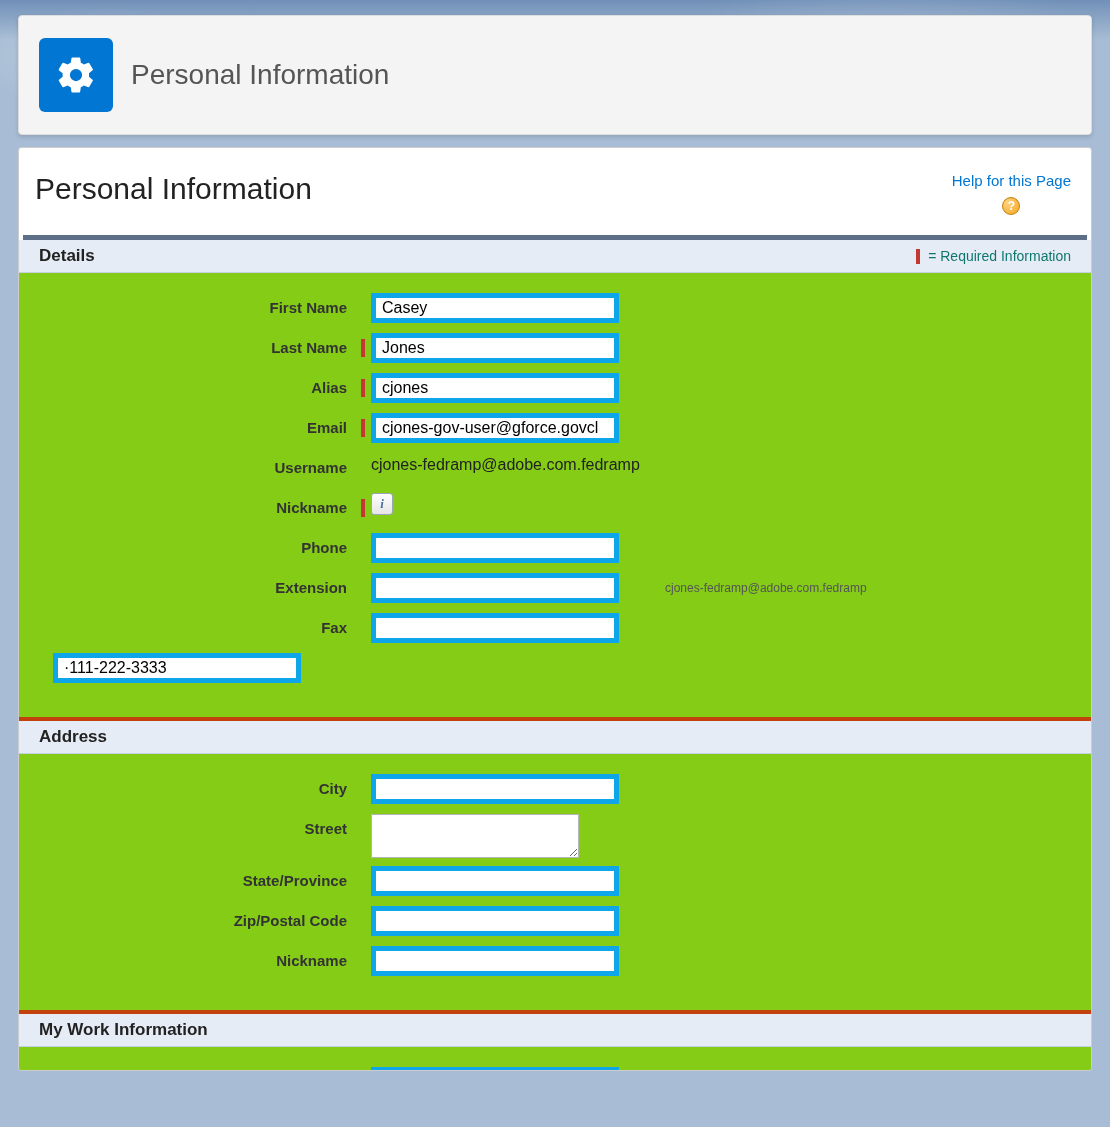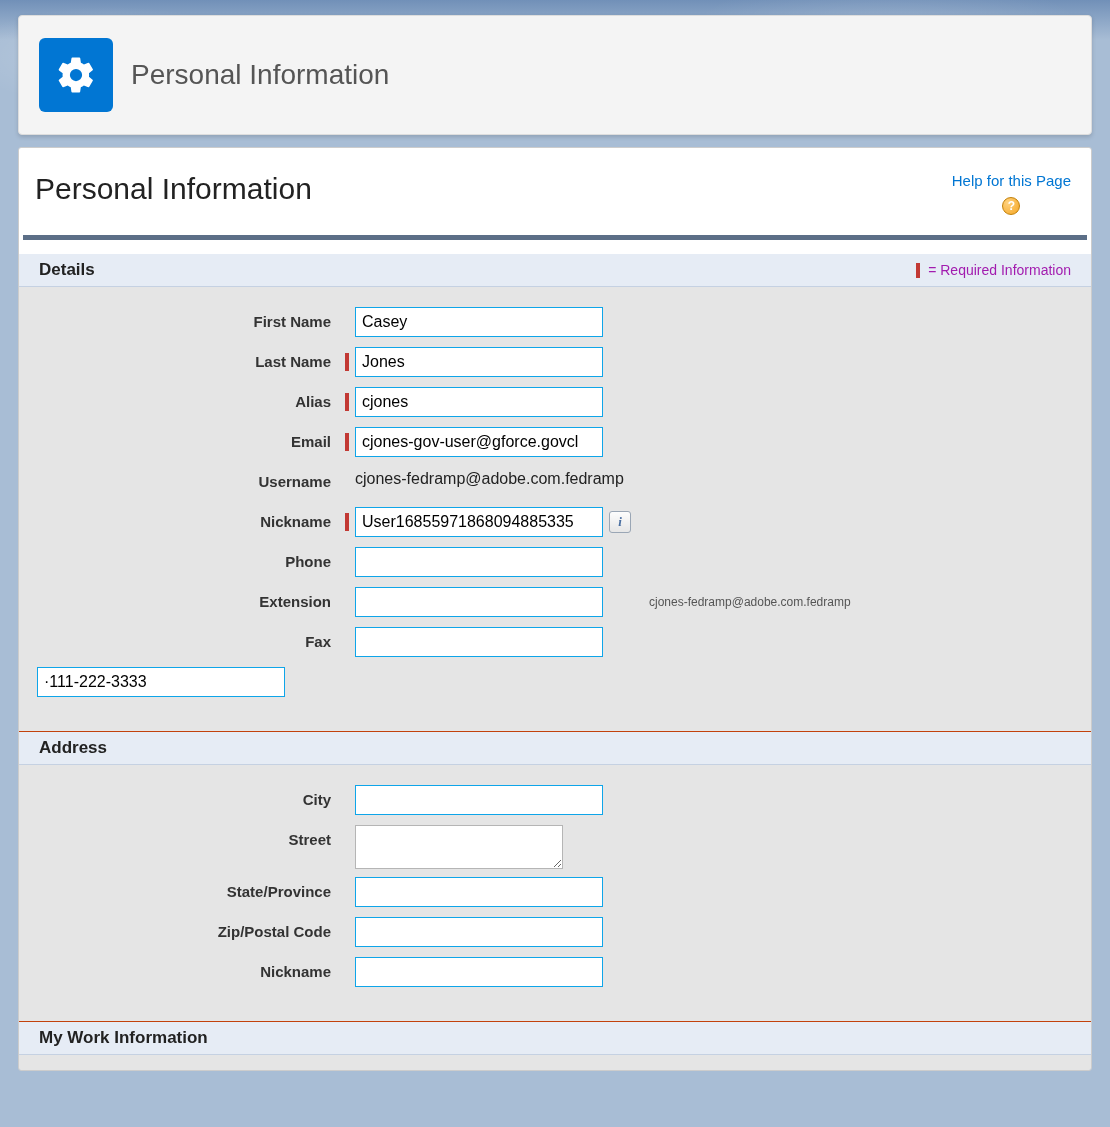--- a/index.html
+++ b/index.html
@@ -70,41 +70,41 @@
     border-radius: 50%;
     color: #fff;
     font-size: 12px;
     font-weight: bold;
     display: flex; align-items: center; justify-content: center;
   }
   .divider-bar { height: 5px; background: #5c6f87; margin: 0 4px; }
 
   .section-header {
     background: #e6ecf5;
-    border-top: 1px solid #c2410c;
+    border-top: 4px solid #c2410c;
     border-bottom: 1px solid #c5d1e2;
     padding: 6px 20px;
     display: flex;
     justify-content: space-between;
     align-items: center;
     font-size: 17px;
     font-weight: bold;
     color: #222;
   }
-  .section-header.first { border-top: none; margin-top: 14px; }
-  .req-legend { font-size: 14px; font-weight: normal; color: #a21caf; display: flex; align-items: center; gap: 8px; }
+  .section-header.first { border-top: none; }
+  .req-legend { font-size: 14px; font-weight: normal; color: #0f766e; display: flex; align-items: center; gap: 8px; }
   .req-mark {
     display: inline-block;
     width: 4px; height: 15px;
     background: #c23934;
   }
 
   .section-body {
-    background: #e5e5e5;
-    padding: 20px 20px 24px 8px;
+    background: #84cc16;
+    padding: 20px 20px 24px 24px;
   }
   .form-row {
     display: flex;
     align-items: flex-start;
     margin-bottom: 8px;
     min-height: 32px;
   }
   .form-label {
     width: 318px;
     text-align: right;
@@ -113,21 +113,21 @@
     color: #333;
     padding-right: 14px;
     padding-top: 6px;
   }
   .req-cell { width: 8px; display: flex; align-items: center; height: 30px; }
   .req-cell .req-mark { width: 4px; height: 18px; }
   .input-cell { padding-left: 2px; display: flex; align-items: center; gap: 6px; flex: 1; }
   .input-cell input[type="text"] {
     width: 248px;
     height: 30px;
-    border: 1px solid #0ea5e9;
+    border: 5px solid #0ea5e9;
     font-size: 16px;
     padding: 2px 6px;
     background: #fff;
   }
   .input-cell textarea {
     width: 208px;
     height: 44px;
     border: 1px solid #b5b5b5;
     font-size: 15px;
     padding: 3px 5px;
@@ -238,21 +238,20 @@
           <span class="static-text">cjones-fedramp@adobe.com.fedramp</span>
         </div>
     </div>
 
     <div class="form-row">
       <div class="form-label">Nickname</div>
       <div class="req-cell">
           <span class="req-mark"></span>
         </div>
       <div class="input-cell">
-        <input type="text" value="User16855971868094885335" style="">
         <span class="info-btn">i</span>
       </div>
     </div>
 
     <div class="form-row">
       <div class="form-label">Phone</div>
       <div class="req-cell"></div>
       <div class="input-cell">
           <input type="text" value="" style="">
         </div>

